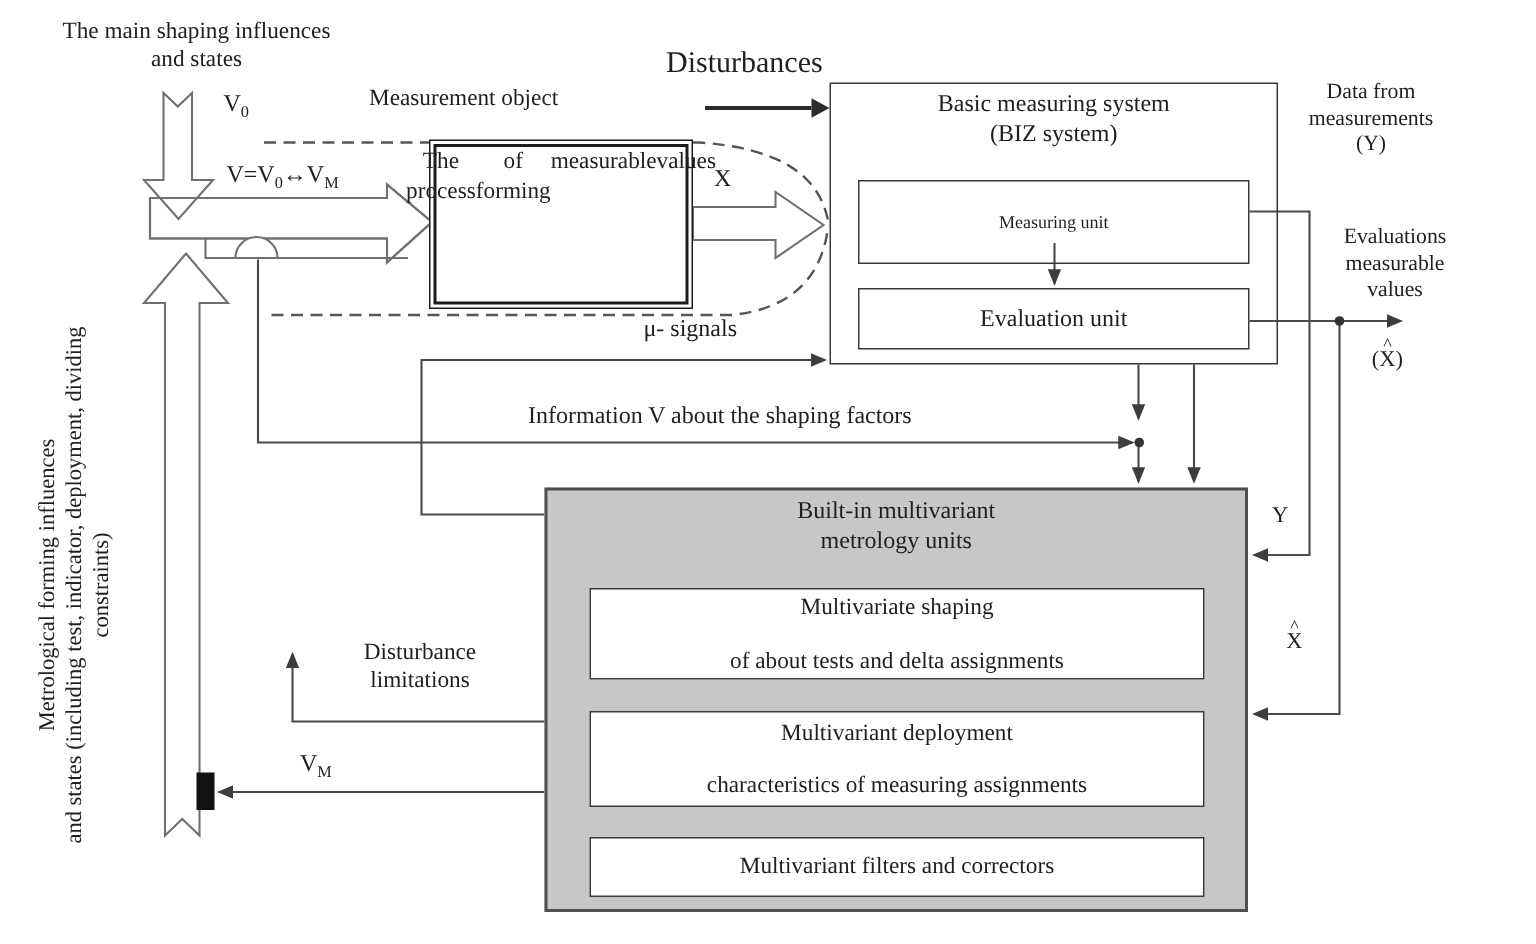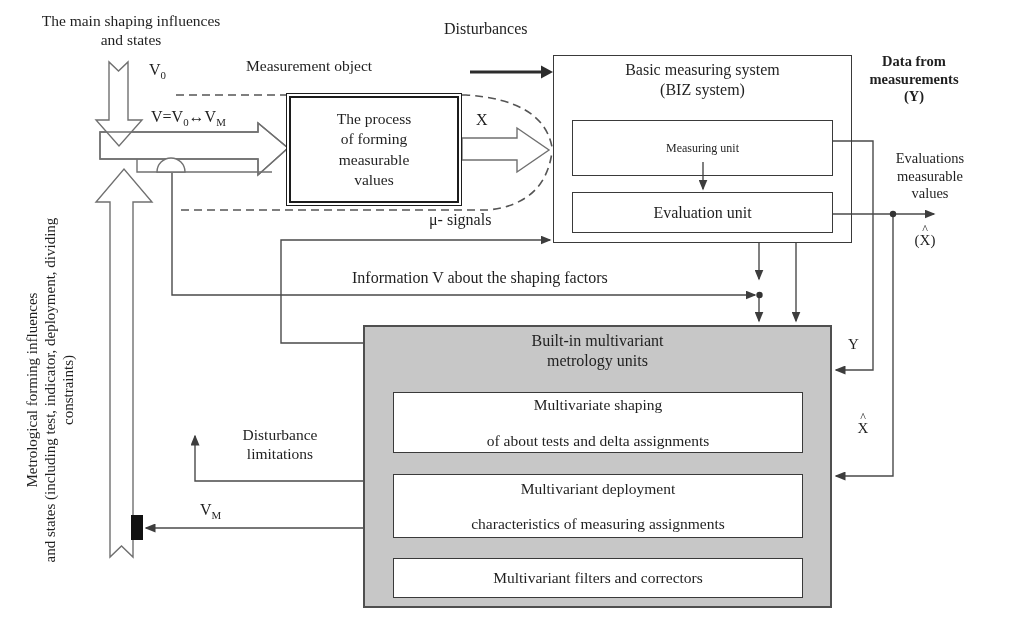--- a/index.html
+++ b/index.html
@@ -13,21 +13,21 @@
   sub{font-size:68%;}
   .hat-stack{text-align:center;line-height:0.5;}
   .hat-stack .hat{font-size:12px;display:block;line-height:0.7;}
   .hat-stack .base{font-size:15px;display:block;line-height:1.0;}
   
   .box{position:absolute;box-sizing:border-box;z-index:2;}
   .thin{border:1.5px solid #3a3a3a;background:transparent;}
   .white{background:#ffffff;border:1.5px solid #3a3a3a;}
   #process-outer{left:286px;top:93px;width:176px;height:113px;border:1.5px solid #1c1c1c;padding:2px;background:#fff;}
   #process-inner{box-sizing:border-box;width:100%;height:100%;border:2.5px solid #1c1c1c;
-    display:flex;flex-direction:column;justify-content:center;text-align:center;font-size:15.5px;line-height:1.3;}
+    display:flex;flex-direction:row;justify-content:center;text-align:center;font-size:15.5px;line-height:1.3;}
   #basic-box{left:553px;top:55px;width:299px;height:188px;}
   #measuring-unit{left:572px;top:120px;width:261px;height:56px;display:flex;align-items:center;justify-content:center;font-size:12px;}
   #evaluation-unit{left:572px;top:192px;width:261px;height:41px;display:flex;align-items:center;justify-content:center;font-size:16px;}
   #gray-box{left:363px;top:325px;width:469px;height:283px;background:#c7c7c7;border:2px solid #4f4f4f;}
   .inner-white{display:flex;flex-direction:column;justify-content:center;text-align:center;font-size:15.5px;line-height:1.25;gap:16px;}
   #box-shaping{left:393px;top:392px;width:410px;height:61px;}
   #box-identifiers{left:393px;top:474px;width:410px;height:64px;}
   #box-filters{left:393px;top:558px;width:410px;height:40px;}
   #metrological{left:-185px;top:363px;width:470px;height:54px;transform:rotate(-90deg);
     font-size:15px;line-height:1.2;text-align:center;z-index:3;position:absolute;}
@@ -131,33 +131,33 @@
     <div>The main shaping influences</div>
     <div>and states</div>
   </div>
 
   <div class="lbl" style="left:149px;top:60px;font-size:16px;">
     <span>V</span><sub>0</sub>
   </div>
 
   <div class="lbl" style="left:246px;top:57px;font-size:15.5px;">Measurement object</div>
 
-  <div class="lbl" style="left:444px;top:19px;font-size:16px;">Disturbances</div>
+  <div class="lbl" style="left:444px;top:30px;font-size:20px;">Disturbances</div>
 
   <div class="lbl" style="left:151px;top:107px;font-size:16px;">
     <span>V=V</span><sub>0</sub><span>↔V</span><sub>M</sub>
   </div>
 
   <div class="lbl" style="left:476px;top:110px;font-size:16px;">X</div>
 
   <div class="lbl" style="left:429px;top:210px;font-size:16px;">μ- signals</div>
 
   <div class="lbl" style="left:352px;top:268px;font-size:16px;">Information V about the shaping factors</div>
 
-  <div class="lbl center" style="left:862px;top:53px;width:104px;font-size:14.5px;font-weight:bold;">
+  <div class="lbl center" style="left:862px;top:53px;width:104px;font-size:14.5px;">
     <div>Data from</div>
     <div>measurements</div>
     <div>(Y)</div>
   </div>
 
   <div class="lbl center" style="left:878px;top:150px;width:104px;font-size:14.5px;">
     <div>Evaluations</div>
     <div>measurable</div>
     <div>values</div>
   </div>

